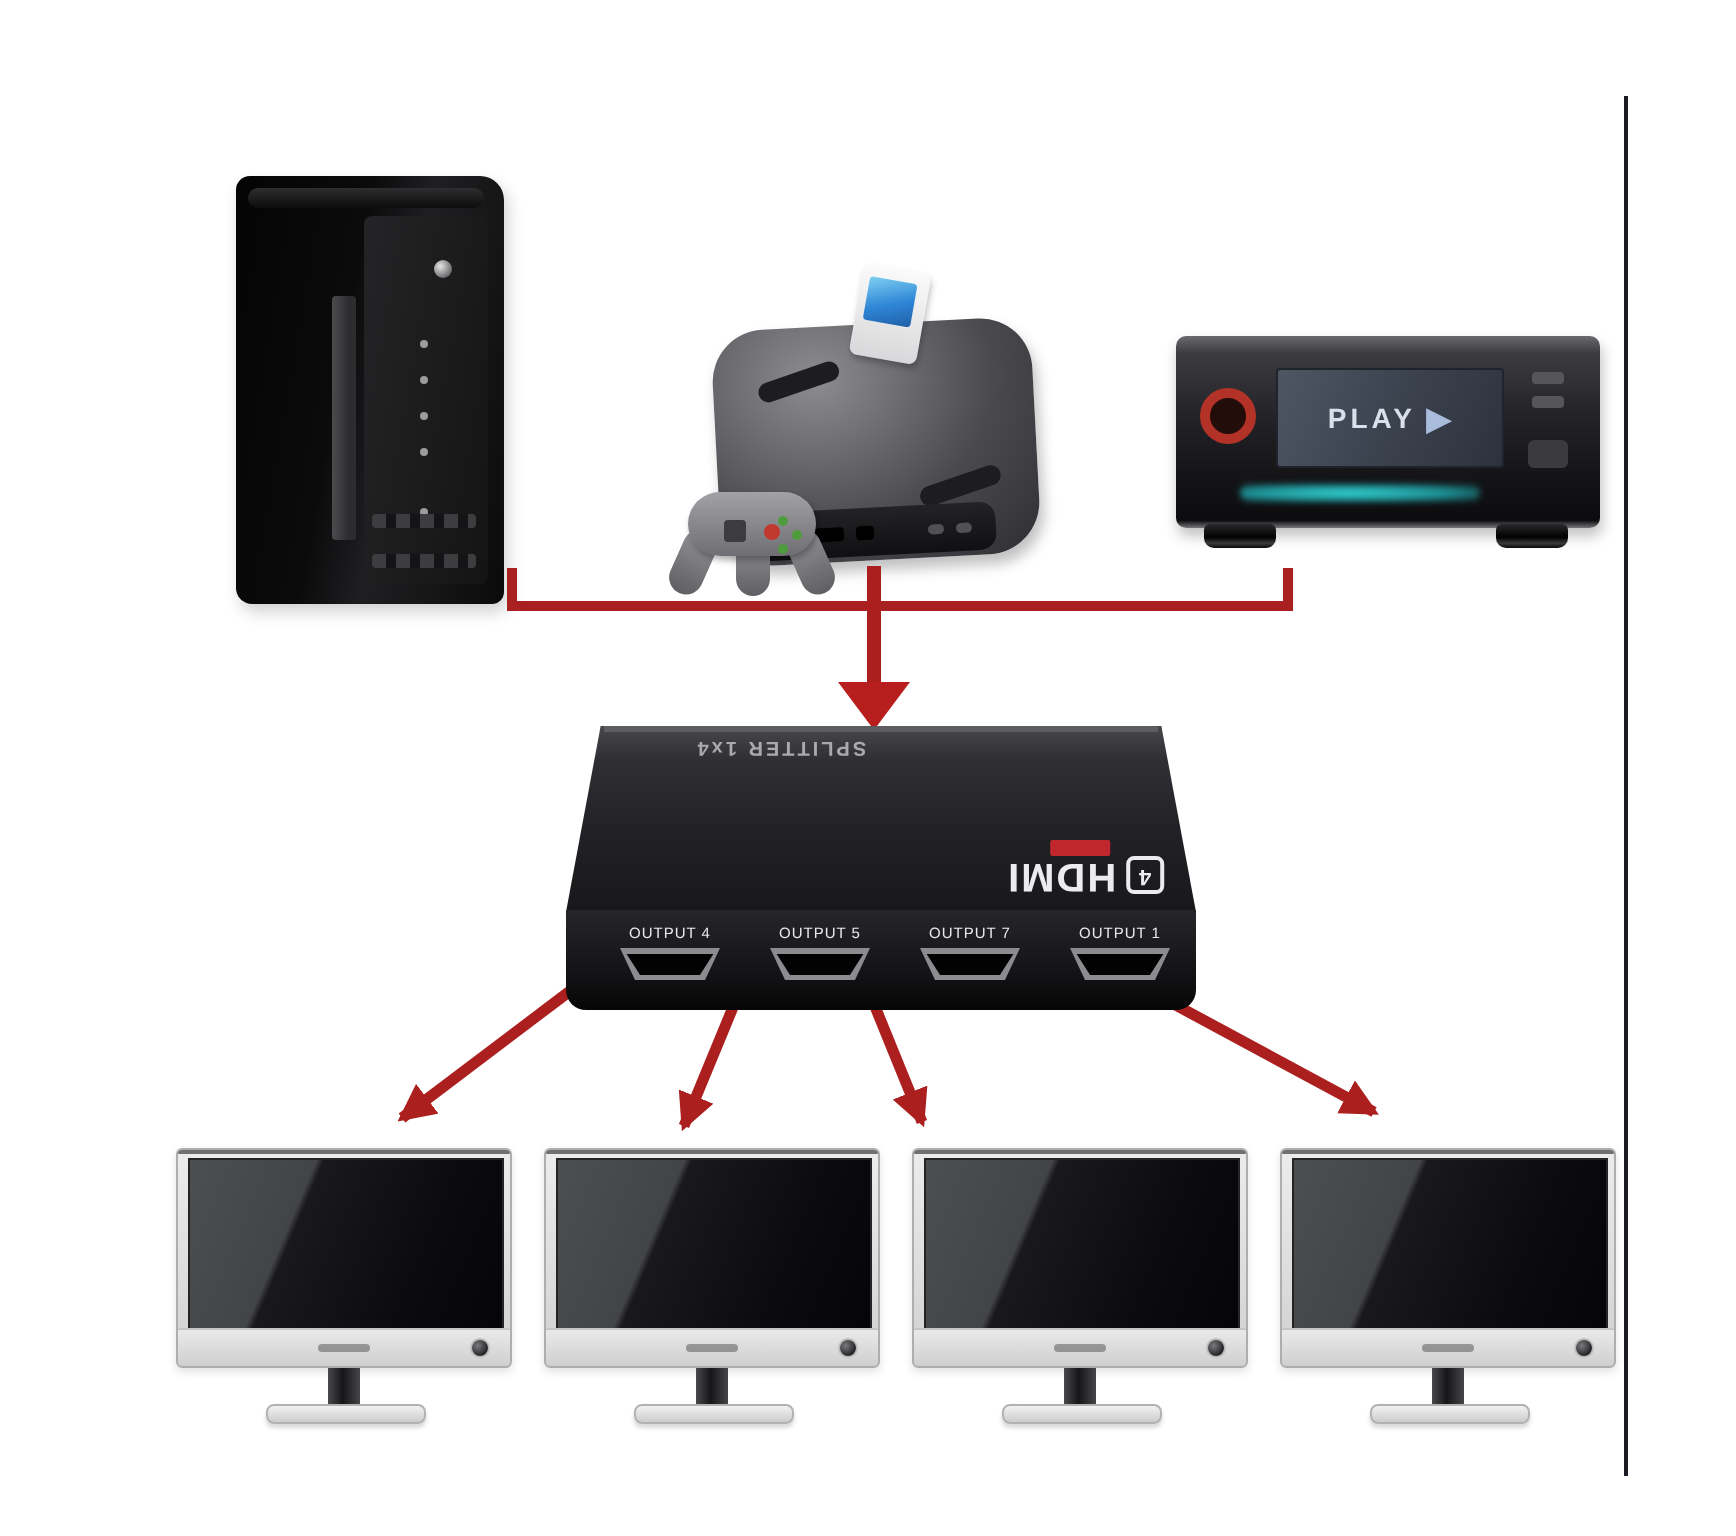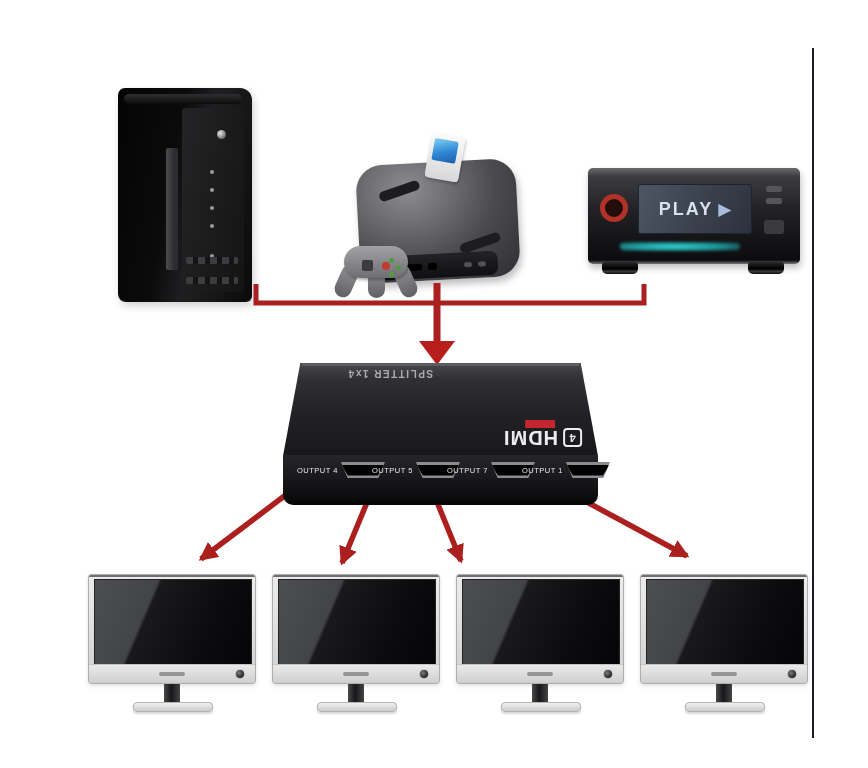--- a/index.html
+++ b/index.html
@@ -66,21 +66,21 @@
   
   .player{left:588px;top:168px;width:212px;height:112px;}
   .player-body{left:0;top:0;width:212px;height:96px;border-radius:5px;
     background:linear-gradient(180deg,#6a6a6e 0%,#3c3c40 9%,#232327 42%,#151518 72%,#0c0c0e 96%,#77777b 100%);
     box-shadow:1px 4px 7px rgba(0,0,0,.25);}
   .red-ring{left:12px;top:26px;width:18px;height:18px;border-radius:50%;
     border:5px solid #b23227;background:#230d0b;}
   .display{left:50px;top:16px;width:112px;height:48px;border-radius:2px;
     background:linear-gradient(115deg,#4e5664 0%,#3a414d 55%,#2c323d 100%);
     border:1px solid #1f242c;display:flex;align-items:center;justify-content:center;gap:5px;}
-  .play-text{color:#d9dfeb;font-size:18px;font-weight:bold;letter-spacing:2px;}
+  .play-text{color:#d9dfeb;font-size:14px;font-weight:bold;letter-spacing:2px;}
   .play-tri{color:#a9bcdc;font-size:17px;line-height:1;}
   .ctrl{background:#55555a;border-radius:2px;}
   .c1{right:18px;top:18px;width:16px;height:6px;}
   .c2{right:18px;top:30px;width:16px;height:6px;}
   .c3{right:16px;top:52px;width:20px;height:14px;background:#3a3a3f;border-radius:3px;}
   .glow{left:32px;top:74px;width:120px;height:9px;border-radius:5px;
     background:radial-gradient(ellipse at 45% 50%,#35d4d4 0%,#1d8f93 55%,rgba(20,90,95,0) 100%);
     filter:blur(1.5px);}
   .foot{top:94px;width:36px;height:12px;border-radius:3px 3px 5px 5px;
     background:linear-gradient(180deg,#2a2a2c,#000 55%,#3a3a3c 80%,#0a0a0a);}
@@ -95,21 +95,21 @@
   .sp-label{left:13%;top:5px;width:42%;text-align:center;transform:rotate(180deg);
     color:#aaaaac;font-size:10px;font-weight:bold;letter-spacing:1.5px;white-space:nowrap;}
   .hdmi-logo{right:16px;bottom:8px;transform:rotate(180deg);}
   .hdmi-row{display:flex;align-items:center;gap:5px;}
   .four-box{width:15px;height:15px;border:2px solid #ececee;border-radius:4px;
     color:#ececee;font-size:11px;font-weight:bold;display:flex;align-items:center;justify-content:center;}
   .hdmi-text{color:#ececee;font-size:20px;font-weight:bold;letter-spacing:1px;line-height:1;}
   .hdmi-badge{left:34%;bottom:-8px;width:30px;height:8px;background:#c1272d;border-radius:1px;}
   .sp-front{left:0;top:92px;width:315px;height:50px;border-radius:0 0 10px 10px;
     background:linear-gradient(180deg,#26262a 0%,#111113 70%,#060607 100%);}
-  .port-group{top:7px;width:76px;display:flex;align-items:center;gap:3px;}
+  .port-group{top:7px;width:76px;display:flex;flex-direction:column;align-items:center;gap:3px;}
   .port-group.g1{left:14px}.port-group.g2{left:89px}.port-group.g3{left:164px}.port-group.g4{left:239px}
   .port-label{color:#e9e9eb;font-size:7.5px;letter-spacing:.5px;white-space:nowrap;}
   .port-outer{width:50px;height:16px;background:#8c8c90;
     clip-path:polygon(0 0,100% 0,85% 100%,15% 100%);display:flex;align-items:center;justify-content:center;}
   .port-inner{width:44px;height:11px;background:#020203;
     clip-path:polygon(0 0,100% 0,84% 100%,16% 100%);}
 
   
   .monitor{top:574px;width:168px;height:136px;}
   .monitor.m1{left:88px}.monitor.m2{left:272px}.monitor.m3{left:456px}.monitor.m4{left:640px}

